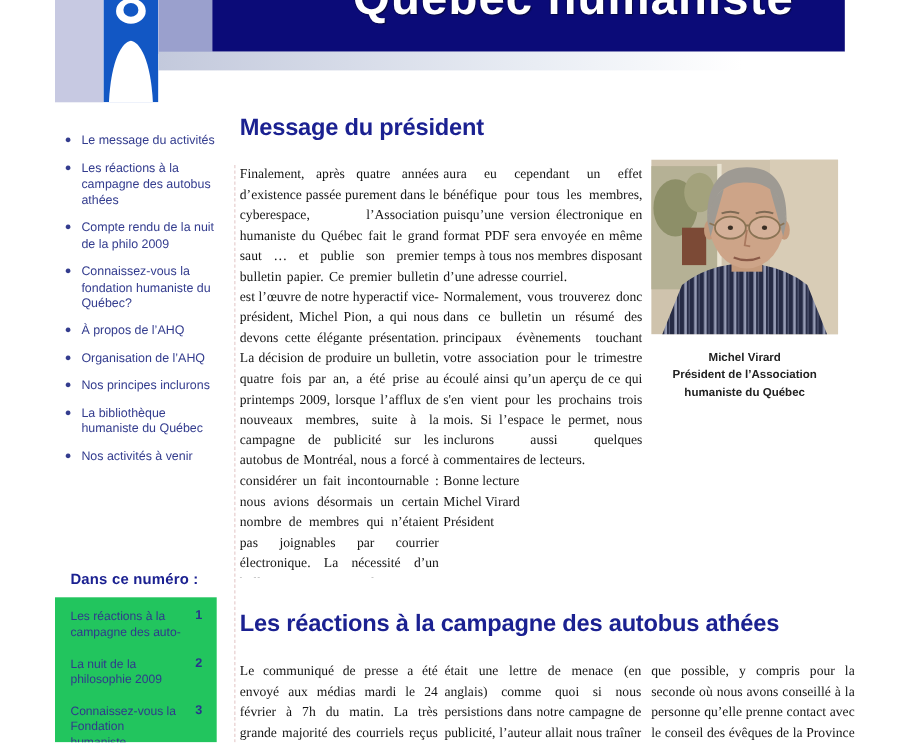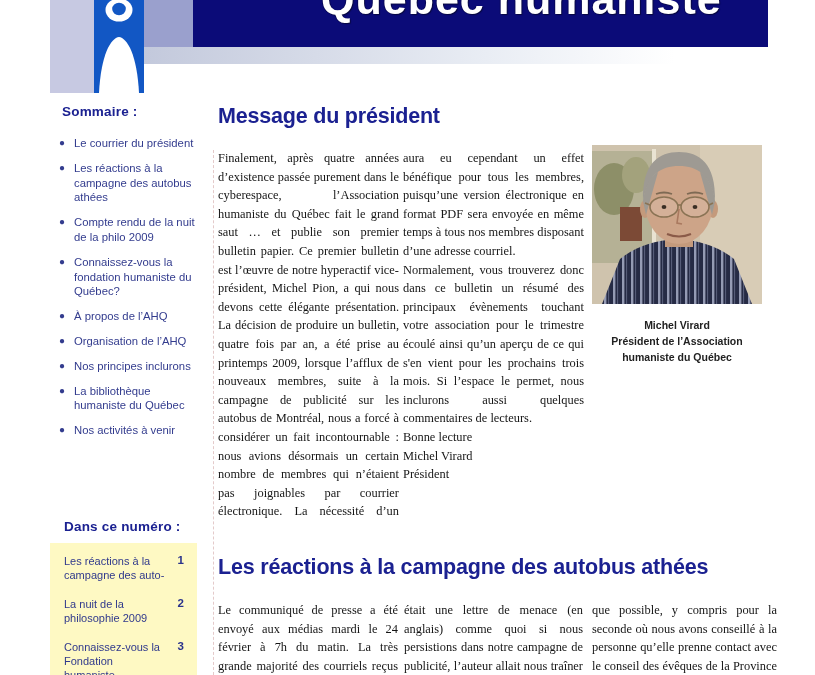--- a/index.html
+++ b/index.html
@@ -36,21 +36,21 @@
   .sommaire-list { list-style:none; margin-top:17px; }
   .sommaire-list li {
     display:flex; margin-bottom:10px;
     color:#333c8e; font-size:11.3px; line-height:14.8px;
   }
   .sommaire-list .bullet { width:24px; text-align:center; flex:0 0 24px; font-size:10px; line-height:14.8px; }
   .sommaire-list .itm-text { flex:1; }
   .toc-head  { position:absolute; left:52px; top:519px; }
   .toc-panel {
     position:absolute; left:50px; top:543px; width:147px; height:132px;
-    background:#fef9c3; padding:11px 13px 0 14px;
+    background:#22c55e; padding:11px 13px 0 14px;
   }
   .toc-row { display:flex; margin-bottom:15px; }
   .toc-label { flex:1; color:#30398c; font-size:11px; line-height:14px; }
   .toc-num   { width:18px; text-align:right; color:#2a338c; font-size:11.5px; font-weight:bold; }
   
   .headline {
     position:absolute; color:#1b2191; font-size:21.5px; font-weight:bold;
     letter-spacing:-0.2px; white-space:nowrap;
   }
   .h-art1 { left:218px; top:104px; }
@@ -101,25 +101,24 @@
   <div class="lav-square"></div>
 
   <div class="banner">
     <span class="masthead-title">Québec humaniste</span>
   </div>
   <div class="grad-strip"></div>
 
   <div class="guide-dash"></div>
 
   <aside class="sidebar">
-    <div class="side-head">Sommaire :</div>
     <ul class="sommaire-list">
       <li>
           <span class="bullet">●</span>
-          <span class="itm-text">Le courrier du président</span>
+          <span class="itm-text">Le message du activités</span>
         </li>
       <li>
           <span class="bullet">●</span>
           <span class="itm-text">Les réactions à la campagne des autobus athées</span>
         </li>
       <li>
           <span class="bullet">●</span>
           <span class="itm-text">Compte rendu de la nuit de la philo 2009</span>
         </li>
       <li>

